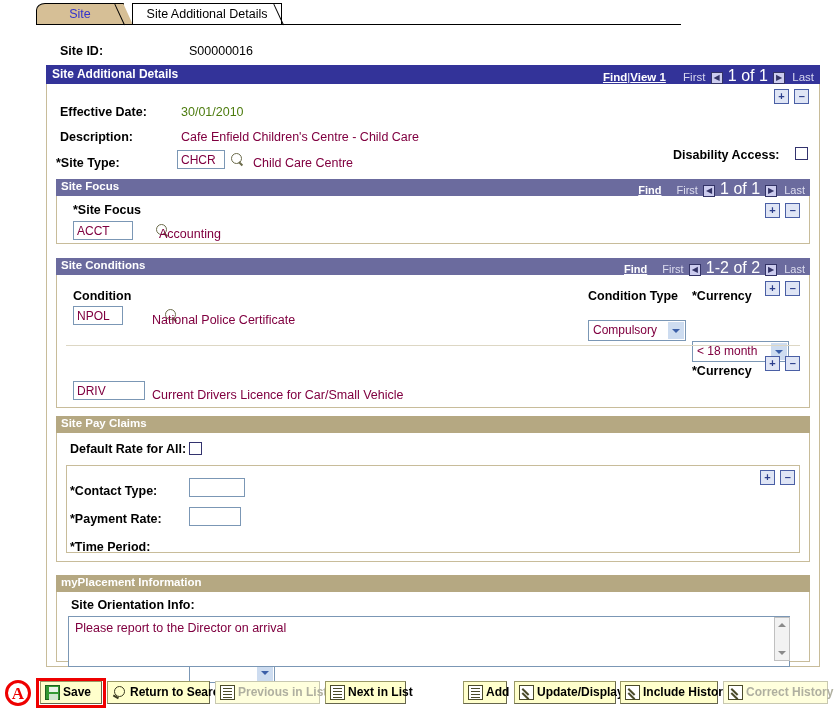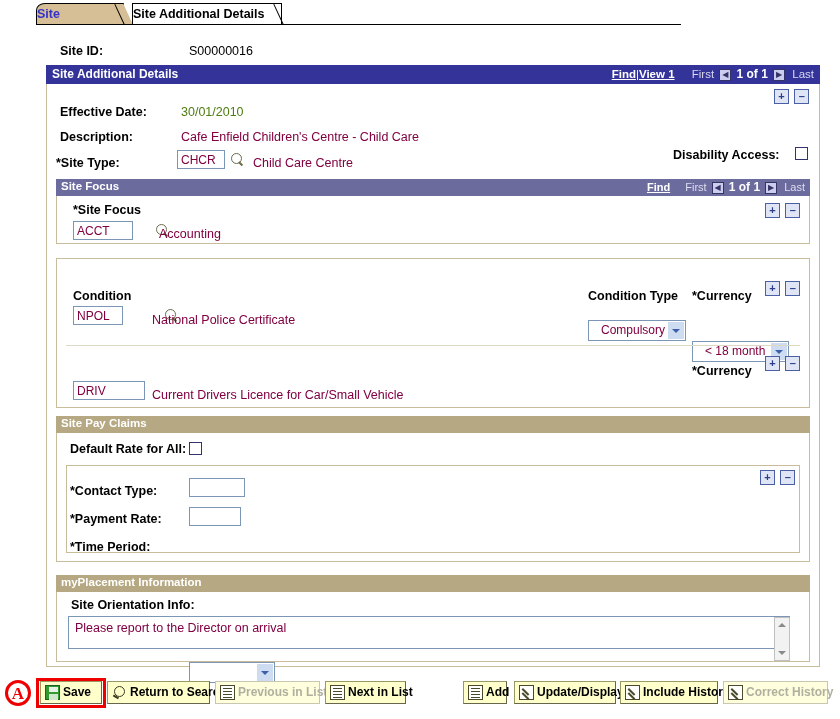--- a/index.html
+++ b/index.html
@@ -11,22 +11,22 @@
     font-size: 12px;
     color: #000000;
     overflow: hidden;
   }
   .page { position: relative; width: 840px; height: 719px; }
 
   
   .tabstrip { position: absolute; left: 0; top: 0; width: 840px; height: 26px; }
   .tab {
     position: absolute; top: 3px; height: 21px;
-    font-size: 12.5px; font-weight: bold;
-    text-align: left; line-height: 21px;
+    font-size: 12.5px; font-weight: normal;
+    text-align: center; line-height: 21px;
     border: 1px solid #000;
     border-bottom: none;
   }
   .tab.inactive {
     left: 36px; width: 88px;
     background: #d6bf96;
     color: #3333cc;
     border-top-left-radius: 9px 7px;
     border-top-right-radius: 0;
     transform: skewX(0deg);
@@ -72,21 +72,21 @@
   }
   .ghnav { position: absolute; right: 6px; top: 2px; font-size: 11.5px; white-space: nowrap; }
   .ghnav a { color: #ffffff; text-decoration: underline; font-weight: bold; }
   .ghnav .sep { color: #ffffff; }
   .ghnav .firstlast { color: #d8d8f0; margin-left: 14px; }
   .navbtn {
     display: inline-block; width: 12px; height: 12px; line-height: 10px;
     background: #ccccee; border: 1px solid #333366; color: #333366;
     text-align: center; font-size: 8px; vertical-align: middle; margin: 0 2px;
   }
-  .cnt { font-size: 12px; font-weight: bold; color: #ffffff; margin-top: 14px; }
+  .cnt { font-size: 16px; font-weight: normal; color: #ffffff; margin-top: 14px; }
 
   
   .pmbtn {
     display: inline-block; width: 15px; height: 15px;
     border: 1px solid #4a5fa5; background: #dfe5f5;
     color: #2c3e8c; font-weight: bold; font-size: 11px;
     line-height: 13px; text-align: center; margin-left: 2px;
   }
 
   
@@ -111,21 +111,21 @@
     width: 9px; height: 9px; border: 1.6px solid #6b6b4a; border-radius: 50%;
   }
   .mag::after {
     content: ""; position: absolute; left: 9px; top: 9px;
     width: 5px; height: 1.6px; background: #6b6b4a;
     transform: rotate(45deg); transform-origin: left center;
   }
   .sel {
     border: 1px solid #7b97b5; background: #ffffff; height: 21px;
     font-family: "Liberation Sans", sans-serif; font-size: 12px;
-    color: #800040; position: relative; padding-left: 12px; line-height: 19px;
+    color: #800040; position: relative; padding-left: 4px; line-height: 19px;
   }
   .sel .arrow {
     position: absolute; right: 1px; top: 1px; width: 16px; height: 17px;
     background: #cddcf0; display: block;
   }
   .sel .arrow::after {
     content: ""; position: absolute; left: 4px; top: 7px;
     border-left: 4px solid transparent; border-right: 4px solid transparent;
     border-top: 4px solid #3b5fa8;
   }
@@ -299,20 +299,31 @@
   <div class="abs" style="left:763px; top:203px;">
     <span class="pmbtn">+</span>
     <span class="pmbtn">–</span>
   </div>
   <input class="abs txtin" style="left: 73px; top: 221px; width: 60px;" value="ACCT">
   <span class="abs mag" style="left:137px; top:223px;"></span>
   <span class="abs redval" style="left:159px; top:227px;">Accounting</span>
 
   
   <div class="boxed" style="left:56px; top:258px; width:754px; height:150px;"></div>
+  <div class="sub-purple" style="left:56px; top:258px; width:754px;">
+    <span class="st">Site Conditions</span>
+    <span class="nv">
+      <a href="#">Find</a>
+      <span class="fl">First</span>
+      <span class="navbtn">◀</span>
+      <span class="cnt">1-2 of 2</span>
+      <span class="navbtn">▶</span>
+      <span class="fl" style="margin-left:2px">Last</span>
+    </span>
+  </div>
 
   
   <span class="abs lbl" style="left:73px; top:289px;">Condition</span>
   <span class="abs lbl" style="left:588px; top:289px;">Condition Type</span>
   <span class="abs lbl" style="left:692px; top:289px;">*Currency</span>
   <div class="abs" style="left:763px; top:281px;">
     <span class="pmbtn">+</span>
     <span class="pmbtn">–</span>
   </div>
   <input class="abs txtin" style="left: 73px; top: 306px; width: 50px;" value="NPOL">
@@ -375,21 +386,21 @@
     <span class="arrow"></span>
   </div>
 
   
   <div class="boxed" style="left:56px; top:575px; width:754px; height:87px;"></div>
   <div class="sub-tan" style="left:56px; top:575px; width:754px;">
     <span class="st">myPlacement Information</span>
   </div>
   <span class="abs lbl" style="left:71px; top:598px;">Site Orientation Info:</span>
 
-  <div class="abs ta" style="left:68px; top:616px; width:722px; height:33px;">
+  <div class="abs ta" style="left:68px; top:616px; width:722px; height:51px;">
     <span>Please report to the Director on arrival</span>
   </div>
   <div class="sb" style="left:774px; top:617px; height:44px;">
     <span class="sbbtn sbup" style="top:0;"></span>
     <span class="sbbtn sbdn" style="bottom:0;"></span>
   </div>
 
   
   <div class="toolbar">
     <div class="tbtn" style="left:40px; width:62px;">

